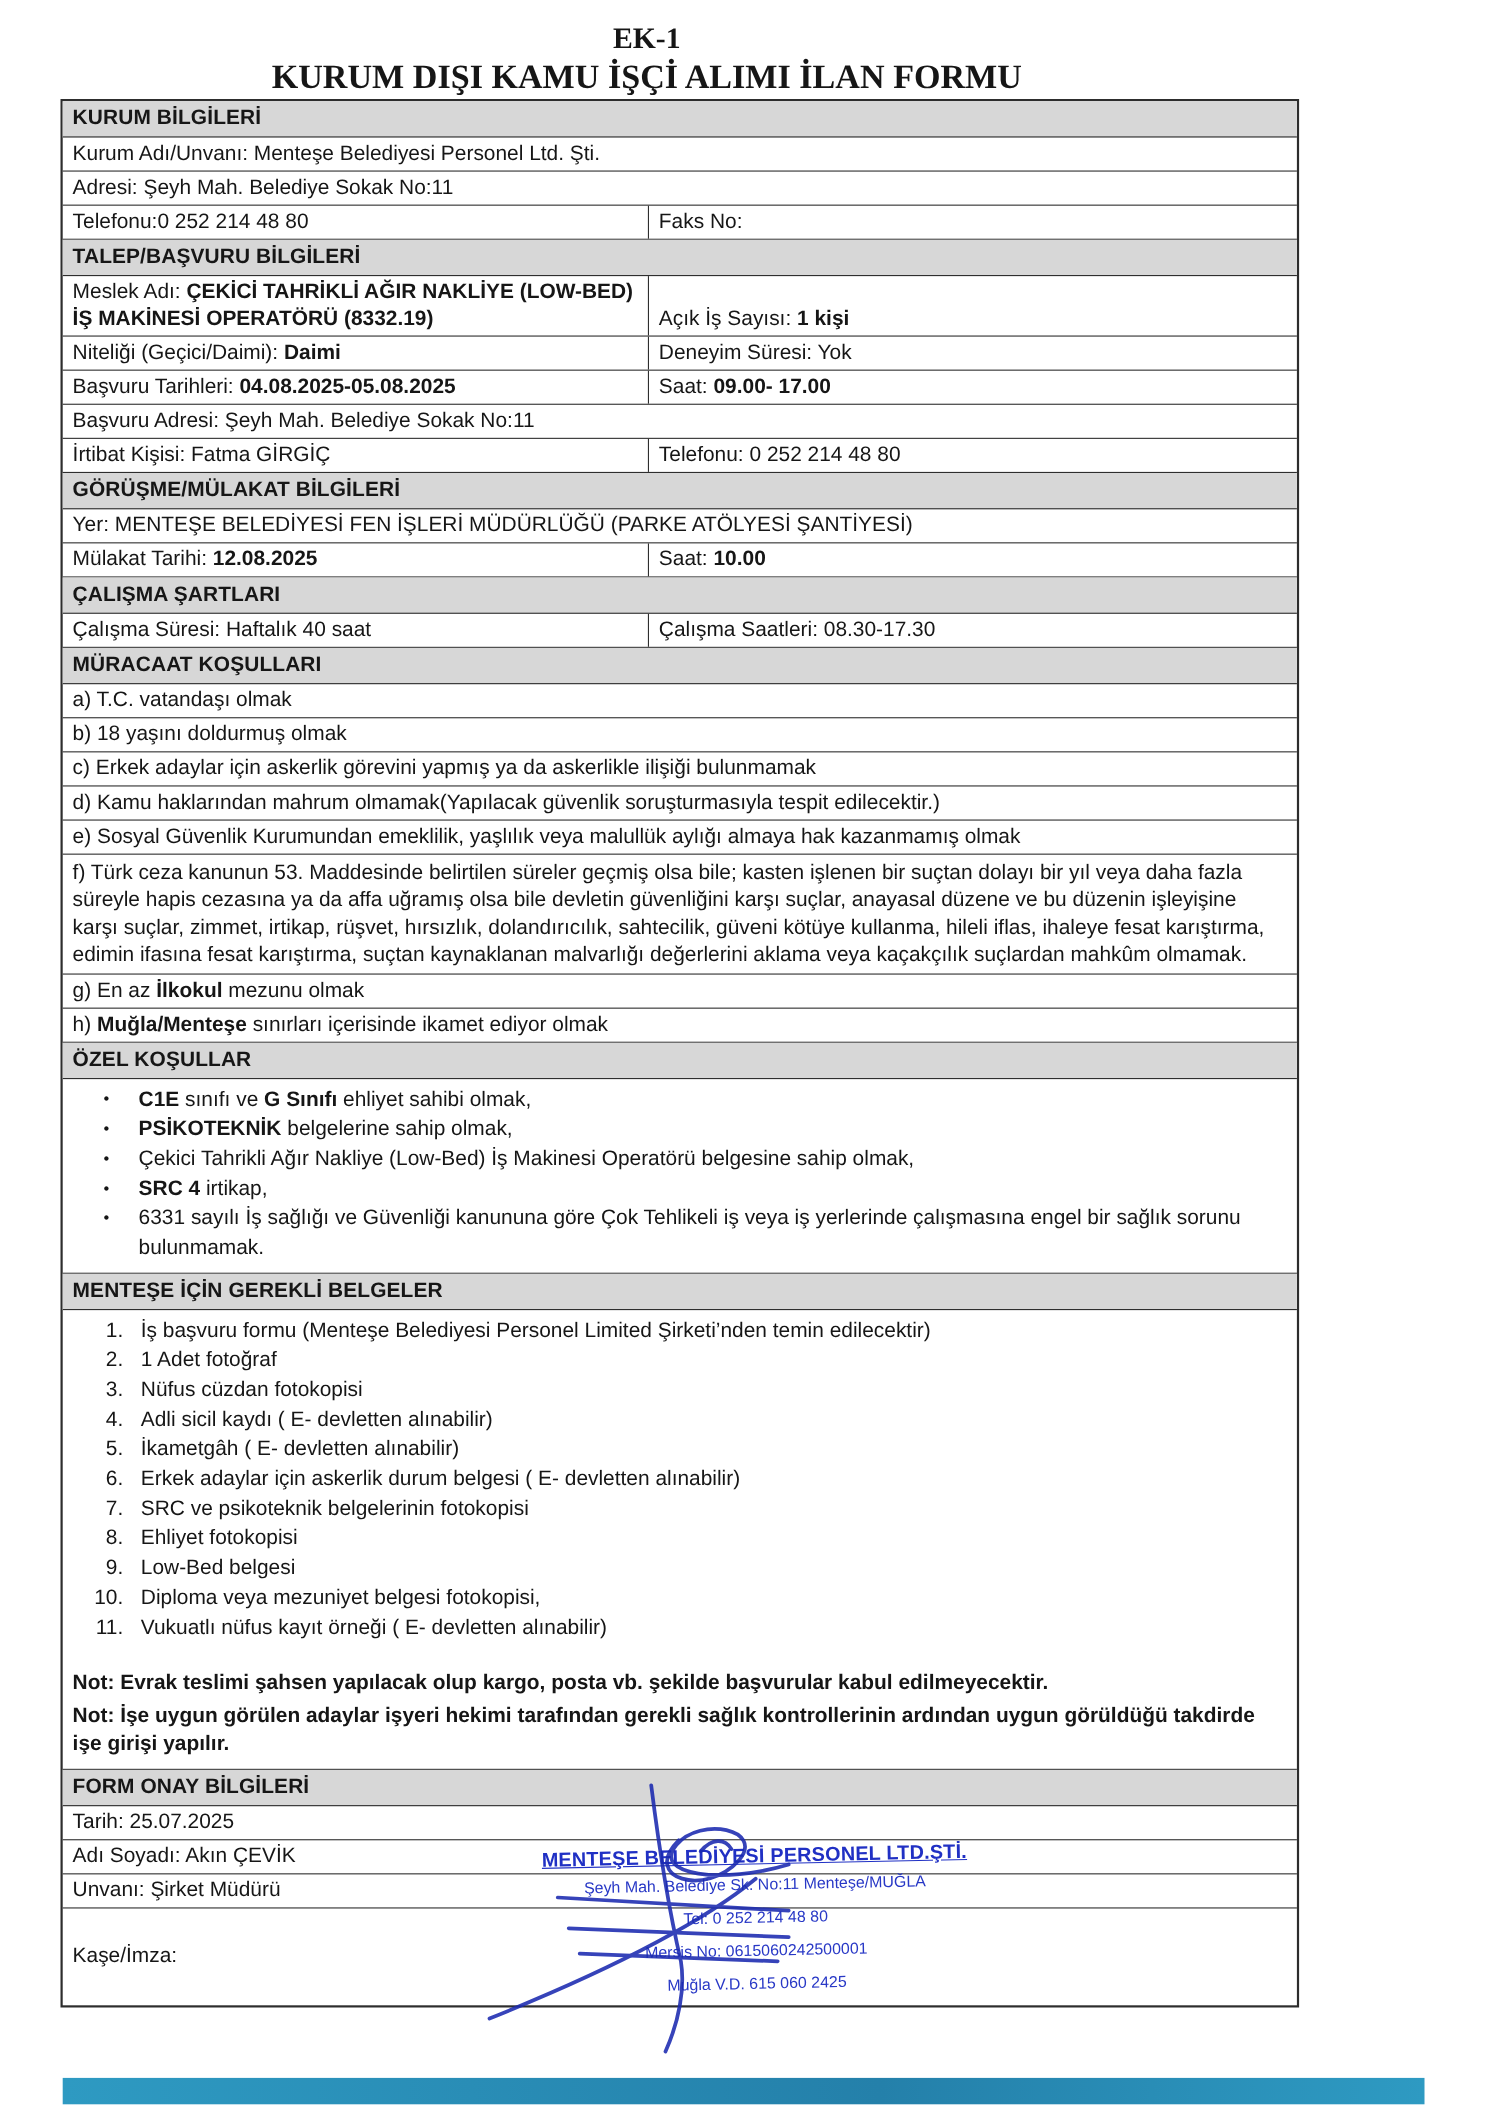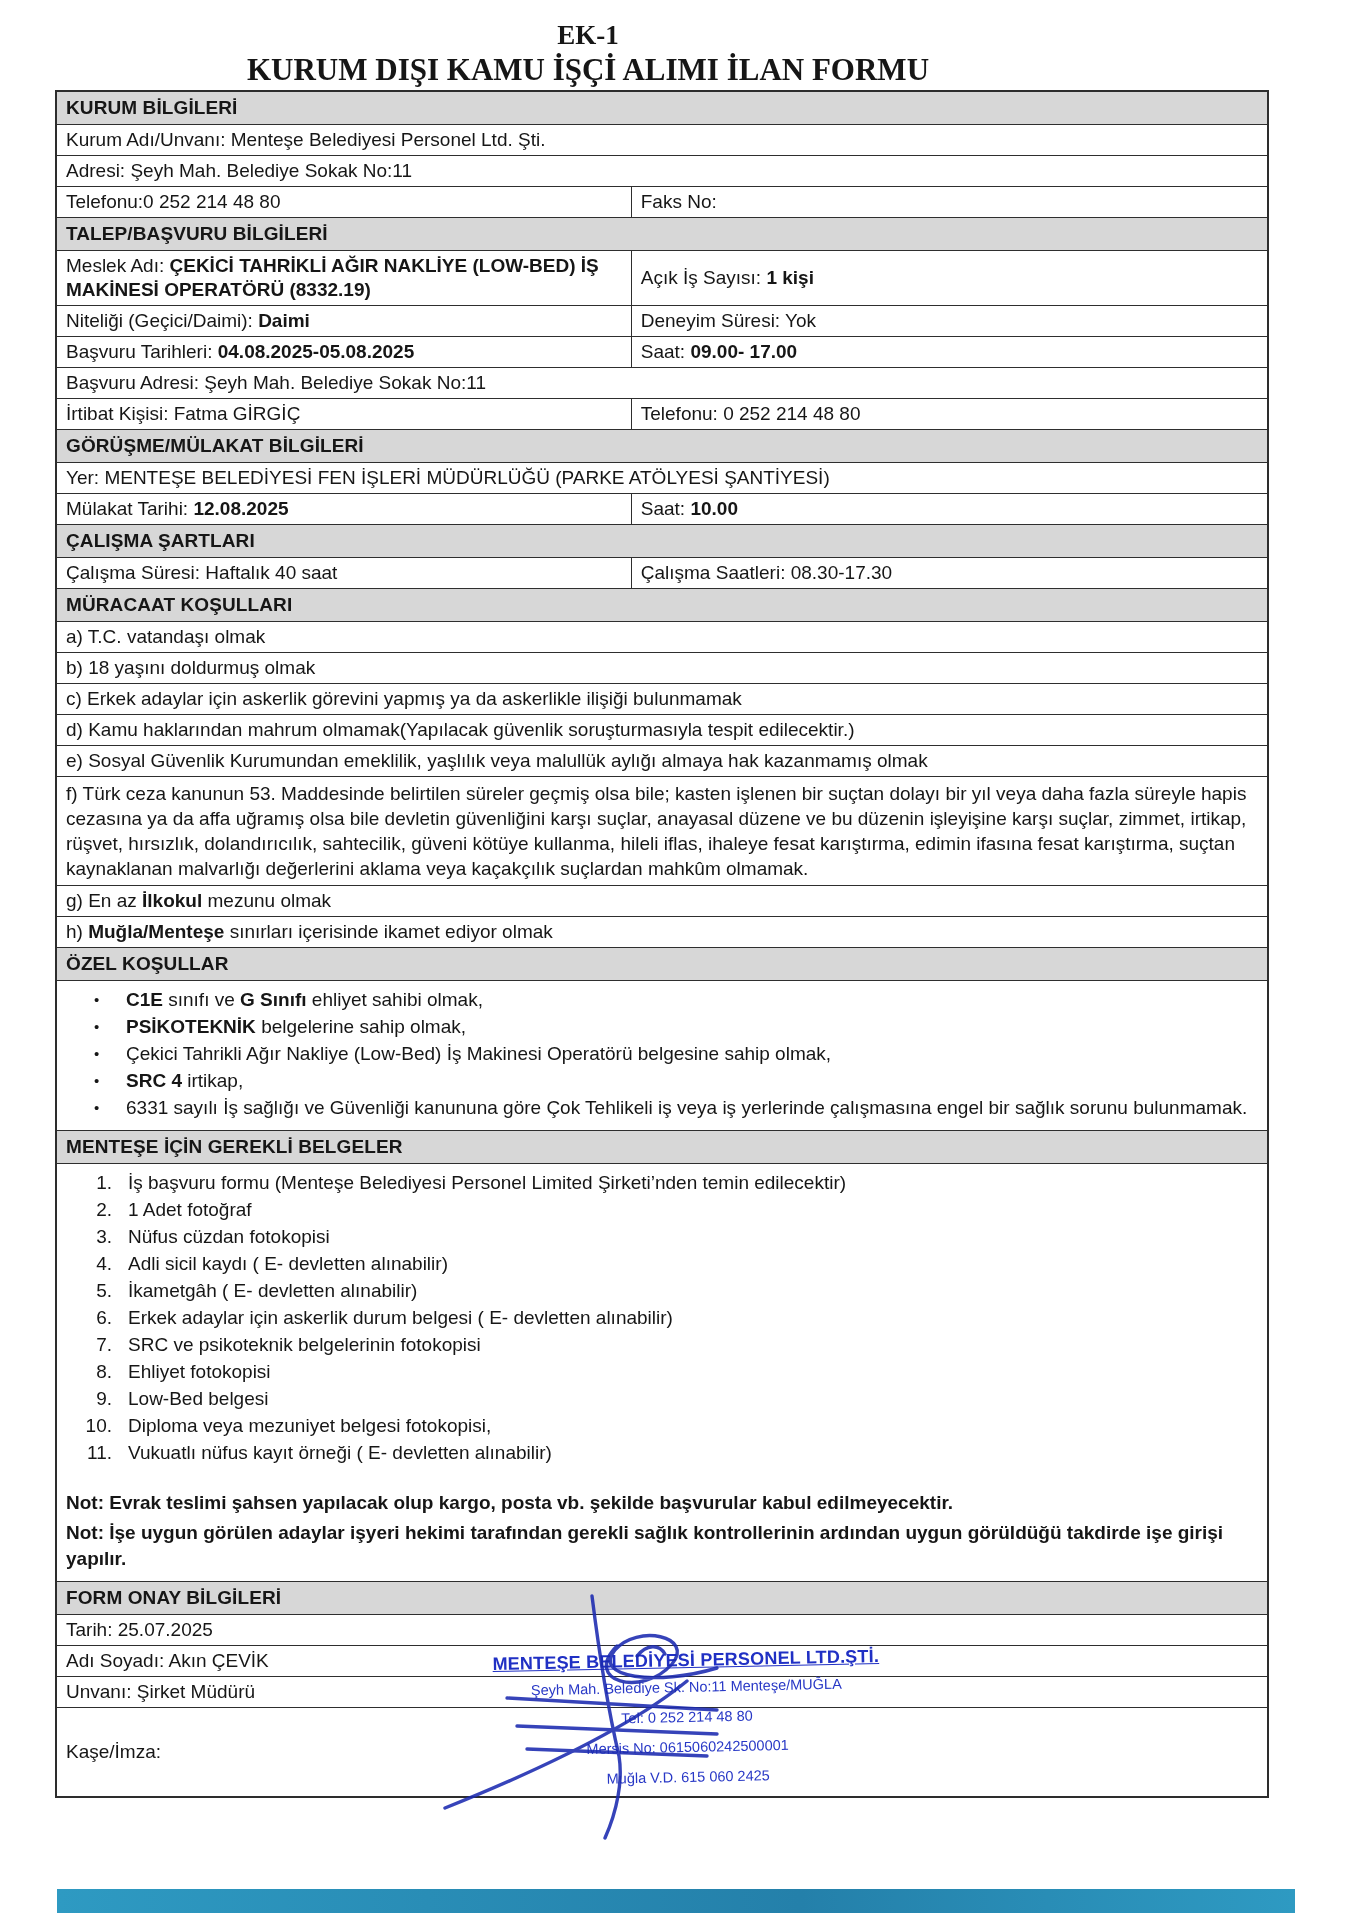--- a/index.html
+++ b/index.html
@@ -1,26 +1,26 @@
 <!DOCTYPE html>
 <html><head>
 <meta charset="utf-8">
 <style>
   *{box-sizing:border-box;margin:0;padding:0}
   html,body{width:1352px;height:1920px}
   body{background:#ffffff;font-family:"Liberation Sans",sans-serif;color:#161616;position:relative;overflow:hidden}
   .doc-tag{margin-top:20px;text-align:center;font-family:"Liberation Serif",serif;font-weight:700;font-size:27px;transform:translateX(-88px)}
   .doc-title{text-align:center;font-family:"Liberation Serif",serif;font-weight:700;font-size:31px;margin-top:1px;transform:translateX(-88px)}
-  .form{position:absolute;left:55px;top:90px;width:1214px;border:2px solid #2d2d2d;background:#fff}
+  .form{position:absolute;left:55px;top:90px;width:1126px;border:2px solid #2d2d2d;background:#fff}
   .sec-header{background:#d7d7d7;font-weight:700;font-size:19px;padding:5px 9px;border-bottom:1.5px solid #2e2e2e;letter-spacing:.1px}
   .row{font-size:19px;line-height:24px;padding:3px 9px;border-bottom:1.5px solid #2e2e2e}
   .split{display:flex;padding:0}
   .split>.cl{width:47.5%;border-right:1.5px solid #2e2e2e;padding:3px 9px}
   .split>.cr{flex:1;padding:3px 9px}
-  .vc{display:flex;align-items:center}
+  .vc{display:flex;align-items:flex-end}
   .b{font-weight:700}
   .para{line-height:25px;padding:4px 9px}
   .list-cell{padding:5px 9px 9px}
   .bullet-row{display:flex;line-height:27px}
   .blt{flex:none;width:32px;margin-left:28px;font-size:15px}
   .btxt{flex:1}
   .num-row{display:flex;line-height:27px}
   .num{flex:none;width:46px;text-align:right;margin-right:16px}
   .ntxt{flex:1}
   .note{font-weight:700;line-height:26px;margin-top:4px}

